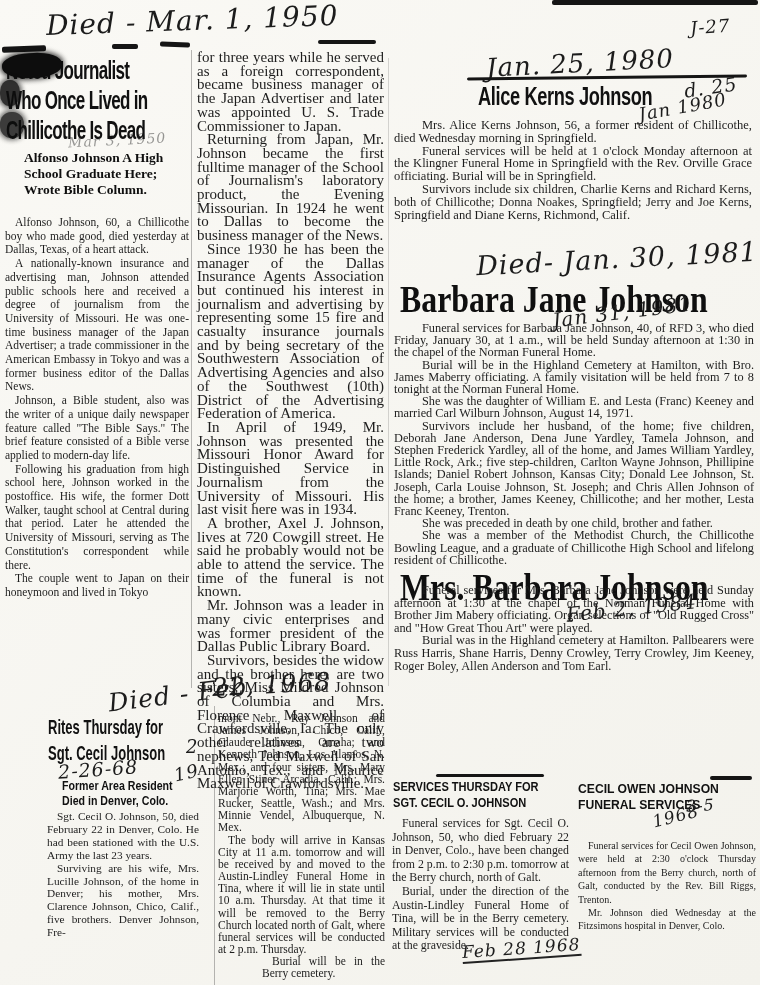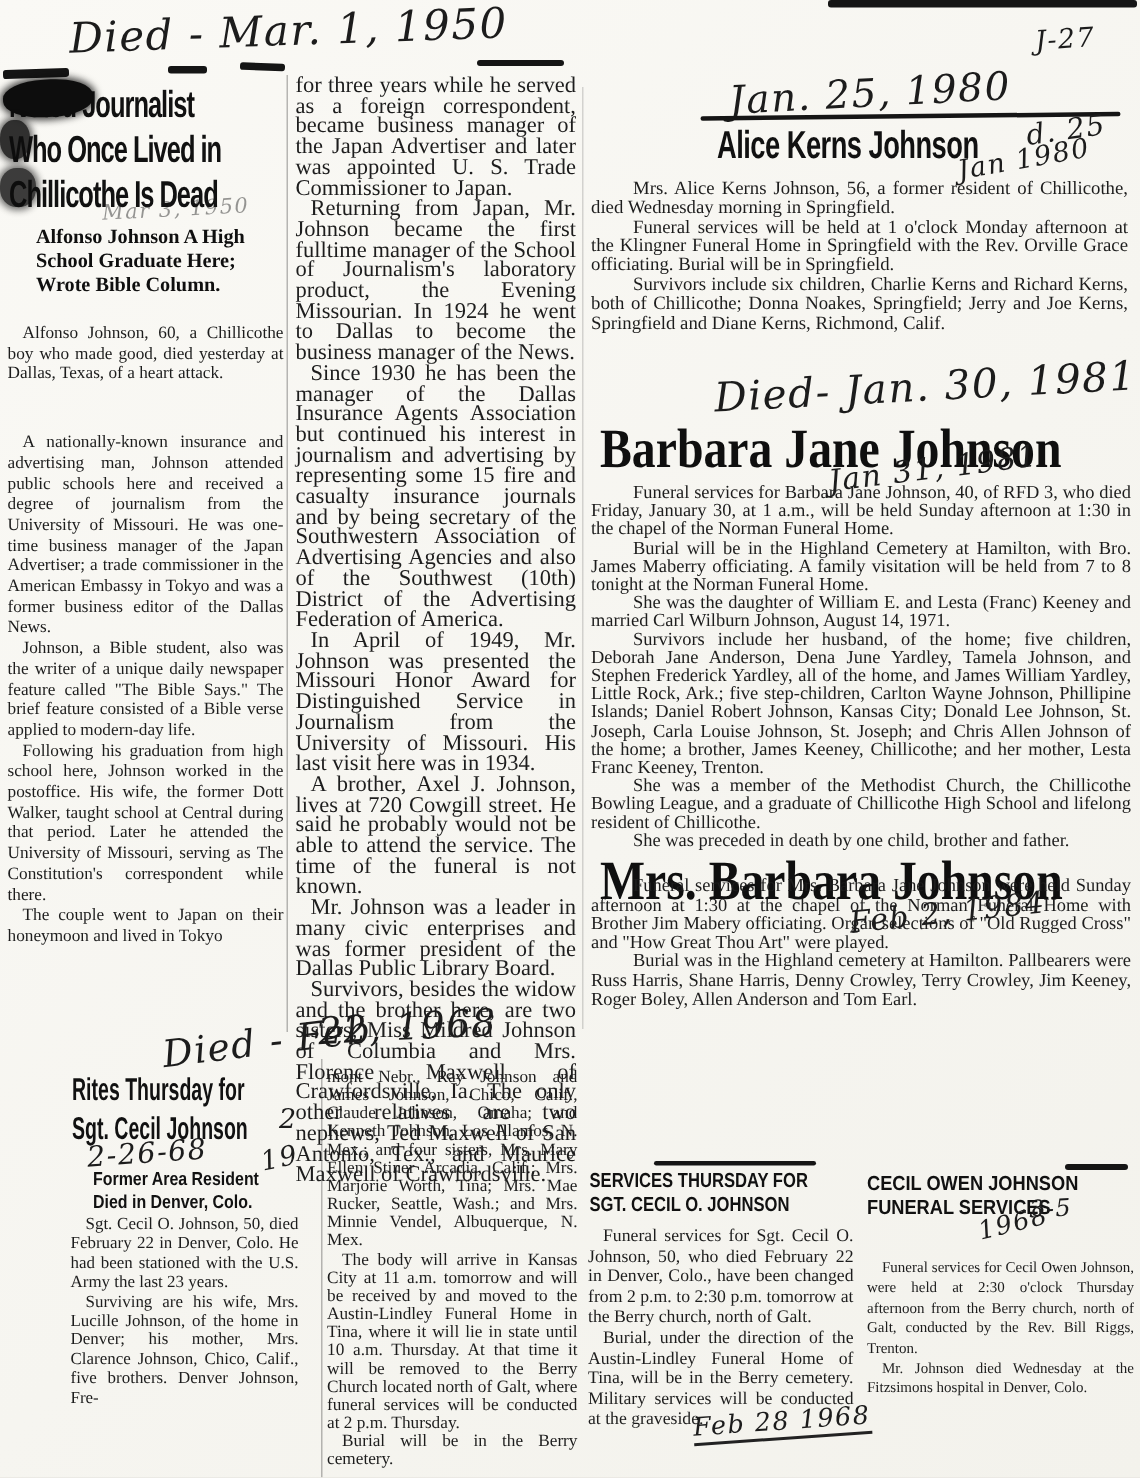--- a/index.html
+++ b/index.html
@@ -53,21 +53,21 @@
   <div class="blot" style="left:0;top:112px;width:24px;height:26px;opacity:.8;"></div>
 
   <div class="hw" style="left:68px;top:132px;font-size:14px;opacity:.45;transform:rotate(-3deg);">Mar 3, 1950</div>
 
   <div class="abs h-serif pre" style="left:24px;top:150px;font-size:13.5px;line-height:16px;">Alfonso Johnson A High
 School Graduate Here;
 Wrote Bible Column.</div>
 
   <div class="colbody" style="left:5px;top:216px;width:184px;font-size:11.5px;line-height:13.7px;">
     <p style="text-indent:10px;">Alfonso Johnson, 60, a Chillicothe boy who made good, died yesterday at Dallas, Texas, of a heart attack.</p>
-    <p style="text-indent:10px;margin-top:32px;">A nationally-known insurance and advertising man, Johnson attended public schools here and received a degree of journalism from the University of Missouri. He was one-time business manager of the Japan Advertiser; a trade commissioner in the American Embassy in Tokyo and was a former business editor of the Dallas News.</p>
+    <p style="text-indent:10px;">A nationally-known insurance and advertising man, Johnson attended public schools here and received a degree of journalism from the University of Missouri. He was one-time business manager of the Japan Advertiser; a trade commissioner in the American Embassy in Tokyo and was a former business editor of the Dallas News.</p>
     <p style="text-indent:10px;">Johnson, a Bible student, also was the writer of a unique daily newspaper feature called "The Bible Says." The brief feature consisted of a Bible verse applied to modern-day life.</p>
     <p style="text-indent:10px;">Following his graduation from high school here, Johnson worked in the postoffice. His wife, the former Dott Walker, taught school at Central during that period. Later he attended the University of Missouri, serving as The Constitution's correspondent while there.</p>
     <p style="text-indent:10px;">The couple went to Japan on their honeymoon and lived in Tokyo</p>
   </div>
 
   <div class="colbody" style="left:197px;top:51px;width:187px;font-size:15px;line-height:13.7px;">
     <p>for three years while he served as a foreign correspondent, became business manager of the Japan Advertiser and later was appointed U. S. Trade Commissioner to Japan.</p>
     <p style="text-indent:10px;">Returning from Japan, Mr. Johnson became the first fulltime manager of the School of Journalism's laboratory product, the Evening Missourian. In 1924 he went to Dallas to become the business manager of the News.</p>
     <p style="text-indent:10px;">Since 1930 he has been the manager of the Dallas Insurance Agents Association but continued his interest in journalism and advertising by representing some 15 fire and casualty insurance journals and by being secretary of the Southwestern Association of Advertising Agencies and also of the Southwest (10th) District of the Advertising Federation of America.</p>
     <p style="text-indent:10px;">In April of 1949, Mr. Johnson was presented the Missouri Honor Award for Distinguished Service in Journalism from the University of Missouri. His last visit here was in 1934.</p>
@@ -90,22 +90,22 @@
 
   <div class="hw" style="left:476px;top:243px;font-size:27px;transform:rotate(-3deg);">Died- Jan. 30, 1981</div>
   <div class="abs h-serif nowrap" style="left:400px;top:278px;font-size:37px;transform:scaleX(.86);transform-origin:left top;">Barbara Jane Johnson</div>
   <div class="hw" style="left:552px;top:300px;font-size:20px;transform:rotate(-7deg);">Jan 31, 1981</div>
 
   <div class="colbody" style="left:394px;top:322px;width:360px;font-size:12.3px;line-height:12.2px;">
     <p style="text-indent:28px;">Funeral services for Barbara Jane Johnson, 40, of RFD 3, who died Friday, January 30, at 1 a.m., will be held Sunday afternoon at 1:30 in the chapel of the Norman Funeral Home.</p>
     <p style="text-indent:28px;">Burial will be in the Highland Cemetery at Hamilton, with Bro. James Maberry officiating. A family visitation will be held from 7 to 8 tonight at the Norman Funeral Home.</p>
     <p style="text-indent:28px;">She was the daughter of William E. and Lesta (Franc) Keeney and married Carl Wilburn Johnson, August 14, 1971.</p>
     <p style="text-indent:28px;">Survivors include her husband, of the home; five children, Deborah Jane Anderson, Dena June Yardley, Tamela Johnson, and Stephen Frederick Yardley, all of the home, and James William Yardley, Little Rock, Ark.; five step-children, Carlton Wayne Johnson, Phillipine Islands; Daniel Robert Johnson, Kansas City; Donald Lee Johnson, St. Joseph, Carla Louise Johnson, St. Joseph; and Chris Allen Johnson of the home; a brother, James Keeney, Chillicothe; and her mother, Lesta Franc Keeney, Trenton.</p>
+    <p style="text-indent:28px;">She was preceded in death by one child, brother and father.</p>
     <p style="text-indent:28px;">She was a member of the Methodist Church, the Chillicothe Bowling League, and a graduate of Chillicothe High School and lifelong resident of Chillicothe.</p>
-    <p style="text-indent:28px;">She was preceded in death by one child, brother and father.</p>
   </div>
 
   <div class="abs h-serif nowrap" style="left:400px;top:566px;font-size:37px;transform:scaleX(.86);transform-origin:left top;">Mrs. Barbara Johnson</div>
   <div class="hw" style="left:566px;top:596px;font-size:20px;transform:rotate(-6deg);">Feb 2, 1984</div>
 
   <div class="colbody" style="left:394px;top:584px;width:360px;font-size:12.3px;line-height:12.6px;">
     <p style="text-indent:28px;">Funeral services for Mrs. Barbara Jane Johnson were held Sunday afternoon at 1:30 at the chapel of the Norman Funeral Home with Brother Jim Mabery officiating. Organ selections of "Old Rugged Cross" and "How Great Thou Art" were played.</p>
     <p style="text-indent:28px;">Burial was in the Highland cemetery at Hamilton. Pallbearers were Russ Harris, Shane Harris, Denny Crowley, Terry Crowley, Jim Keeney, Roger Boley, Allen Anderson and Tom Earl.</p>
   </div>
 
@@ -121,21 +121,21 @@
   <div class="hw" style="left:174px;top:762px;font-size:18px;transform:rotate(-12deg);">19</div>
 
   <div class="colbody" style="left:47px;top:810px;width:152px;font-size:11.3px;line-height:12.9px;">
     <p style="text-indent:10px;">Sgt. Cecil O. Johnson, 50, died February 22 in Denver, Colo. He had been stationed with the U.S. Army the last 23 years.</p>
     <p style="text-indent:10px;">Surviving are his wife, Mrs. Lucille Johnson, of the home in Denver; his mother, Mrs. Clarence Johnson, Chico, Calif., five brothers. Denver Johnson, Fre-</p>
   </div>
 
   <div class="colbody" style="left:218px;top:712px;width:167px;font-size:11.5px;line-height:12.15px;">
     <p>mont Nebr., Ray Johnson and James Johnson, Chico, Calif., Claude Johnson, Omaha; and Kenneth Johnson, Los Alamos, N. Mex.; and four sisters, Mrs. Mary Ellen Stiner Arcadia, Calif.; Mrs. Marjorie Worth, Tina; Mrs. Mae Rucker, Seattle, Wash.; and Mrs. Minnie Vendel, Albuquerque, N. Mex.</p>
     <p style="text-indent:10px;">The body will arrive in Kansas City at 11 a.m. tomorrow and will be received by and moved to the Austin-Lindley Funeral Home in Tina, where it will lie in state until 10 a.m. Thursday. At that time it will be removed to the Berry Church located north of Galt, where funeral services will be conducted at 2 p.m. Thursday.</p>
-    <p style="text-indent:10px;">Burial will be in the Berry cemetery.</p>
+    <p style="text-indent:10px;margin-left:44px;">Burial will be in the Berry cemetery.</p>
   </div>
 
   <div class="mark" style="left:436px;top:774px;width:108px;height:3px;"></div>
   <div class="abs h-sans" style="left:393px;top:779px;font-size:13.5px;line-height:16px;white-space:pre;transform:scaleX(.82);transform-origin:left top;">SERVICES THURSDAY FOR
 SGT. CECIL O. JOHNSON</div>
   <div class="colbody" style="left:392px;top:817px;width:177px;font-size:11.8px;line-height:13.6px;">
     <p style="text-indent:10px;">Funeral services for Sgt. Cecil O. Johnson, 50, who died February 22 in Denver, Colo., have been changed from 2 p.m. to 2:30 p.m. tomorrow at the Berry church, north of Galt.</p>
     <p style="text-indent:10px;">Burial, under the direction of the Austin-Lindley Funeral Home of Tina, will be in the Berry cemetery. Military services will be conducted at the graveside.</p>
   </div>
   <div class="hw" style="left:462px;top:938px;font-size:17px;transform:rotate(-4deg);border-bottom:2px solid #222;">Feb 28 1968</div>

